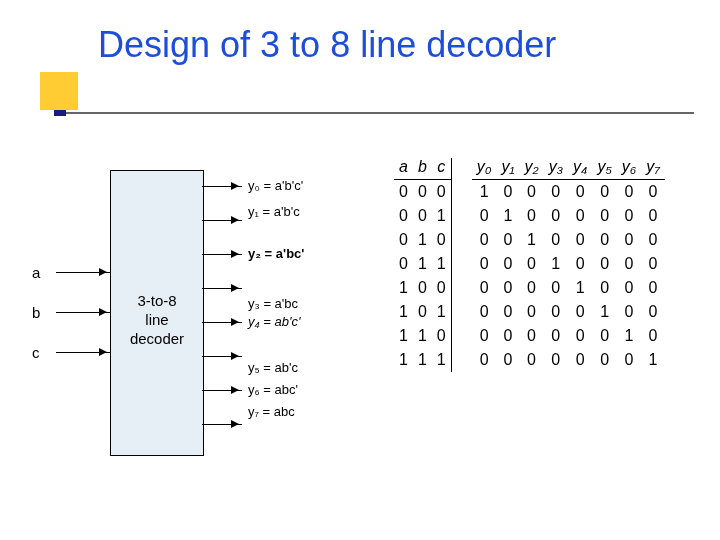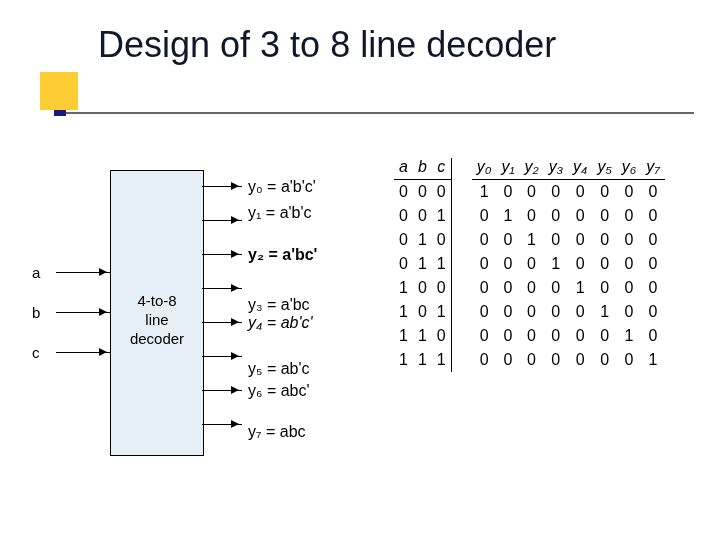--- a/index.html
+++ b/index.html
@@ -1,35 +1,35 @@
 <!DOCTYPE html>
 <html><head>
 <meta charset="utf-8">
 <style>
   html,body{margin:0;padding:0;background:#fff;font-family:Verdana,Arial,sans-serif;}
   .slide{position:relative;width:720px;height:540px;background:#fff;overflow:hidden;}
-  .title{position:absolute;left:98px;top:24px;font-size:36px;color:#0f172a;font-family:Verdana,sans-serif;}
+  .title{position:absolute;left:98px;top:24px;font-size:36px;color:#1d4ed8;font-family:Verdana,sans-serif;}
   .accent{position:absolute;left:40px;top:72px;width:38px;height:38px;background:#ffcc33;}
   .hr{position:absolute;left:54px;top:112px;width:640px;height:2px;background:#666;}
   .notch{position:absolute;left:54px;top:110px;width:12px;height:6px;background:#1a1a80;}
 
   
   .diagram{position:absolute;left:32px;top:160px;width:340px;height:320px;font-family:Arial,sans-serif;font-size:15px;color:#000;}
   .box{position:absolute;left:78px;top:10px;width:92px;height:284px;background:#e6eef6;border:1px solid #000;}
   .box-label{position:absolute;width:92px;top:120px;text-align:center;font-size:15px;line-height:19px;}
   .inlbl{position:absolute;left:0;width:18px;text-align:left;}
   .inlbl.a{top:104px;} .inlbl.b{top:144px;} .inlbl.c{top:184px;}
   .arrow{position:absolute;height:1px;background:#000;}
   .arrow:after{content:"";position:absolute;right:-1px;top:-4px;border:4px solid transparent;border-left:8px solid #000;}
   .in-arrow{left:24px;width:54px;}
   .in-arrow.a{top:112px;} .in-arrow.b{top:152px;} .in-arrow.c{top:192px;}
   .out-arrow{left:170px;width:40px;}
-  .outexpr{position:absolute;left:216px;font-size:16px;}
+  .outexpr{position:absolute;left:216px;font-size:13px;}
   .outrow0{top:18px;} .outrow1{top:44px;} .outrow2{top:86px;font-weight:bold;} .outrow3{top:120px;margin-top:16px;}
-  .outrow4{top:154px;font-style:italic;} .outrow5{top:200px;} .outrow6{top:222px;} .outrow7{top:263px;text-align:center;}
+  .outrow4{top:154px;font-style:italic;} .outrow5{top:200px;} .outrow6{top:222px;} .outrow7{top:244px;text-align:center;}
   .out-arrow.r0{top:26px;} .out-arrow.r1{top:60px;} .out-arrow.r2{top:94px;} .out-arrow.r3{top:128px;}
   .out-arrow.r4{top:162px;} .out-arrow.r5{top:196px;} .out-arrow.r6{top:230px;} .out-arrow.r7{top:264px;}
 
   
   .tt{position:absolute;left:394px;top:158px;font-family:Arial,sans-serif;font-size:16px;color:#000;font-style:normal;}
   .tt table{border-collapse:collapse;}
   .tt th{font-weight:normal;font-style:italic;padding:0 5px 3px 5px;text-align:center;}
   .tt td{padding:3px 5px;text-align:center;font-family:Arial,sans-serif;}
   .tt .sep-right{border-right:1px solid #000;}
   .tt thead tr th{border-bottom:1px solid #000;}
@@ -40,21 +40,21 @@
 
 <div class="slide">
   <div class="accent"></div>
   <div class="title">Design of 3 to 8 line decoder</div>
   <div class="hr"></div>
   <div class="notch"></div>
 
   <div class="diagram">
     <div class="box">
       <div class="box-label">
-        <span>4-to-8</span><br>
+        <span>3-to-8</span><br>
         <span>line</span><br>
         <span>decoder</span>
       </div>
     </div>
     <span class="inlbl a">a</span>
     <span class="inlbl b">b</span>
     <span class="inlbl c">c</span>
     <div class="arrow in-arrow a"></div>
     <div class="arrow in-arrow b"></div>
     <div class="arrow in-arrow c"></div>

